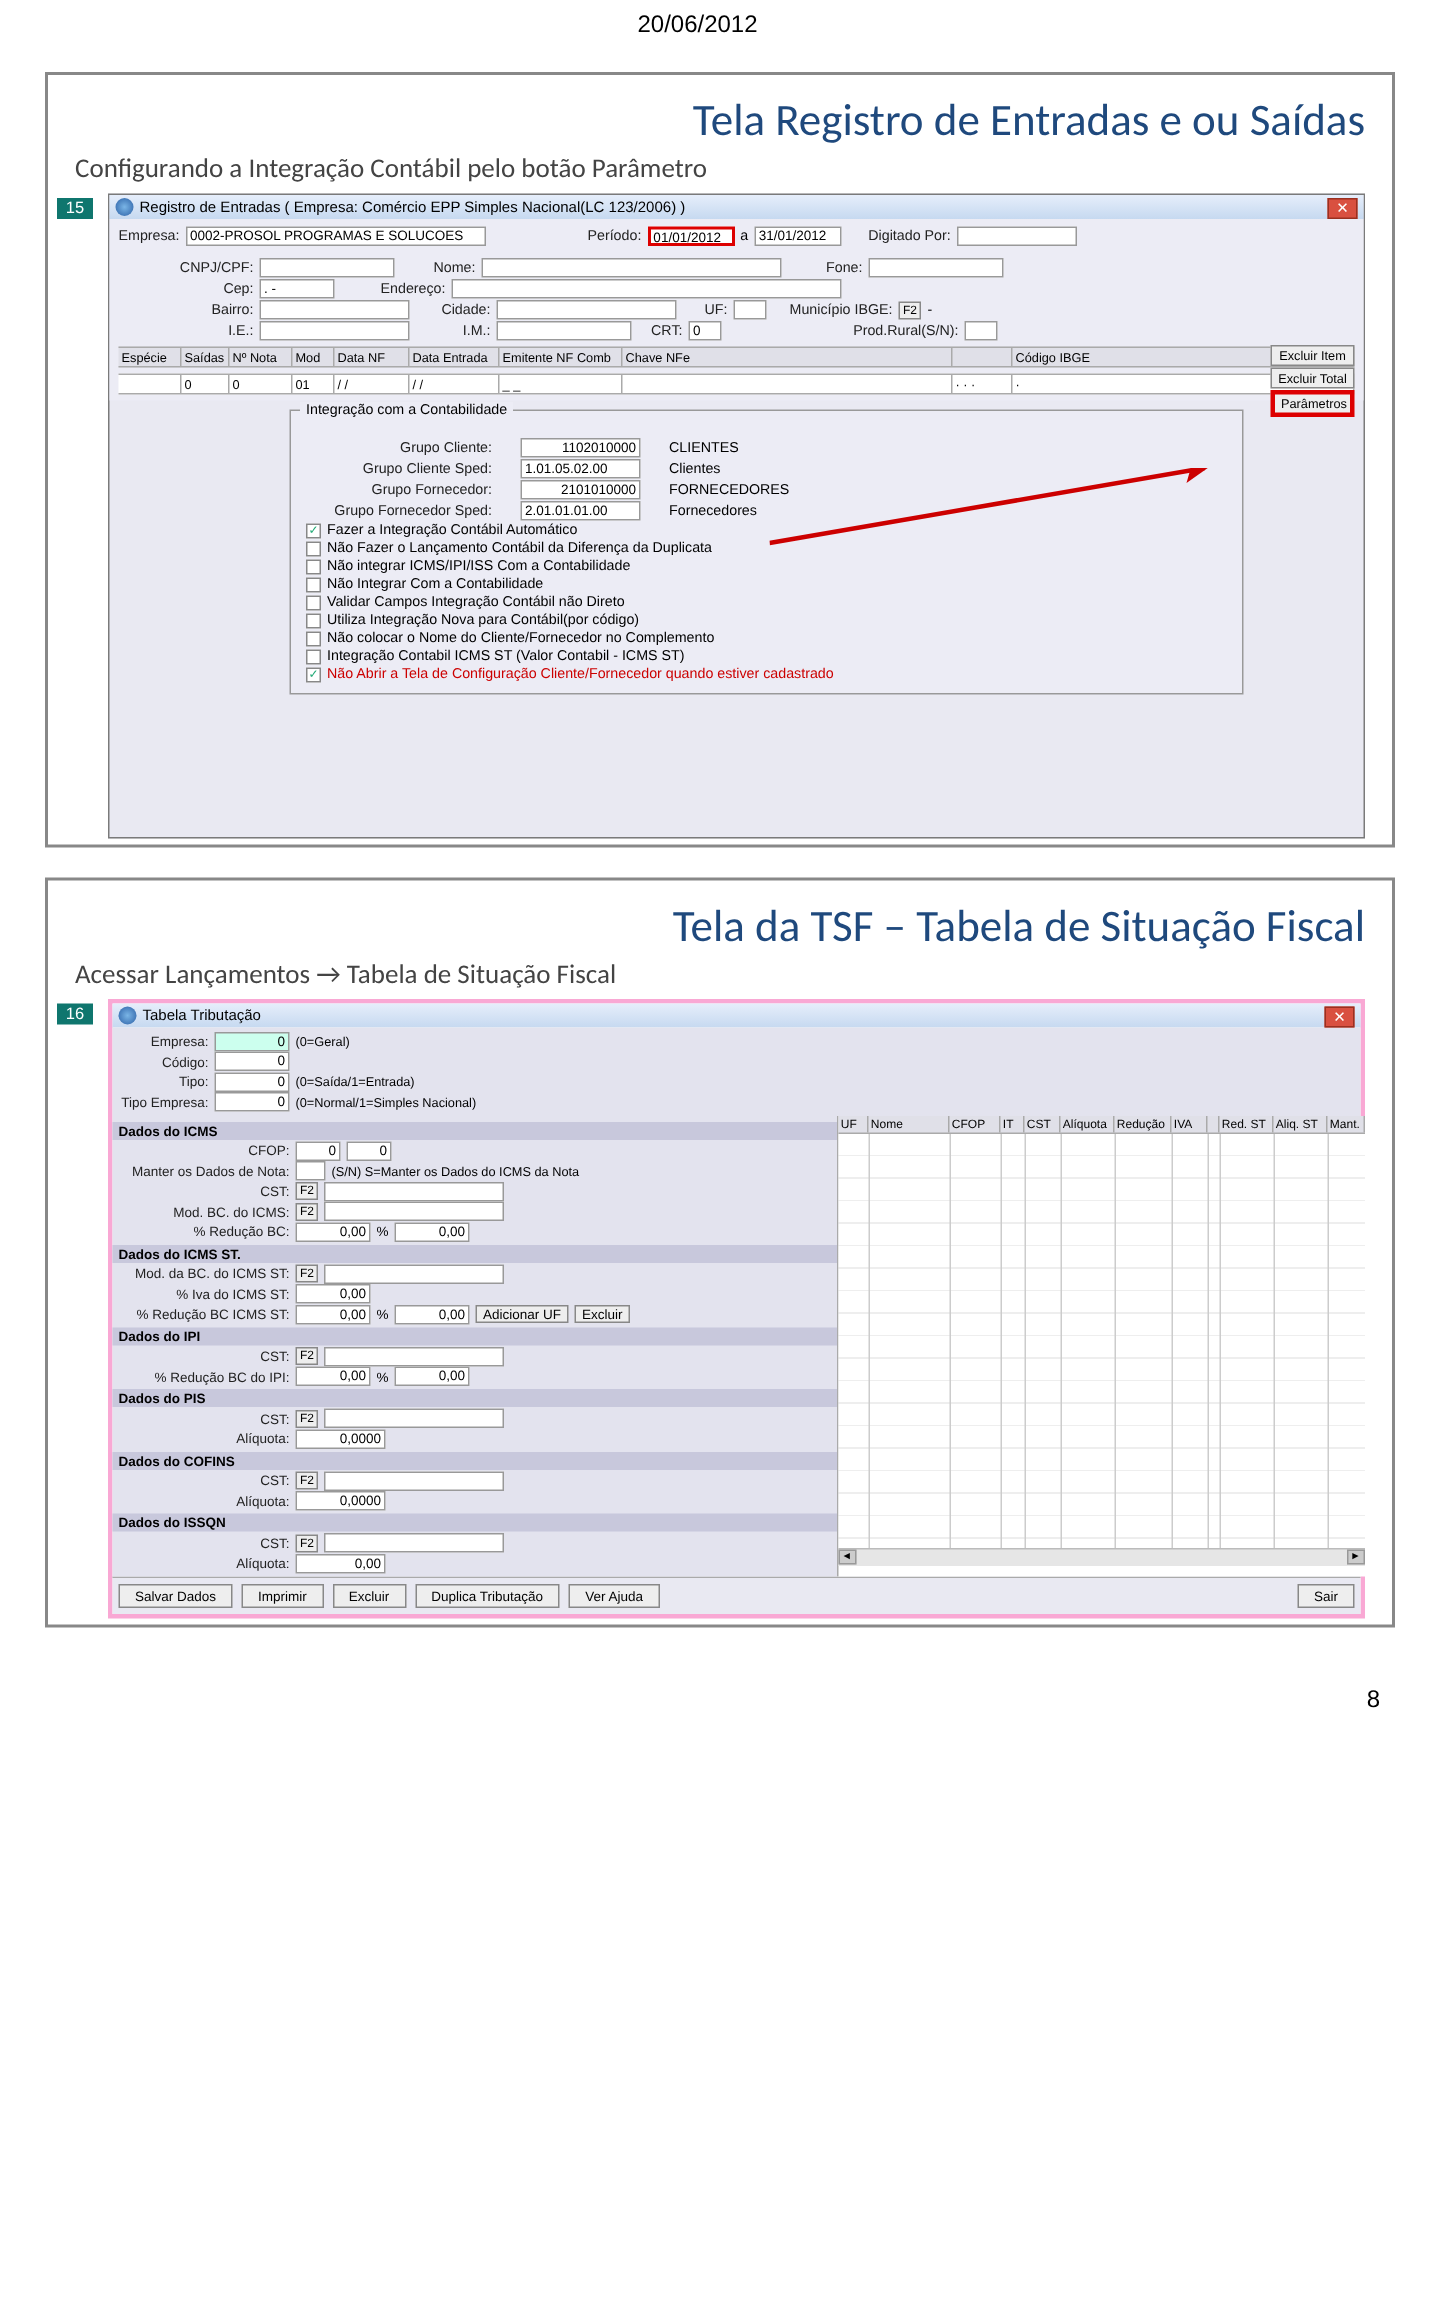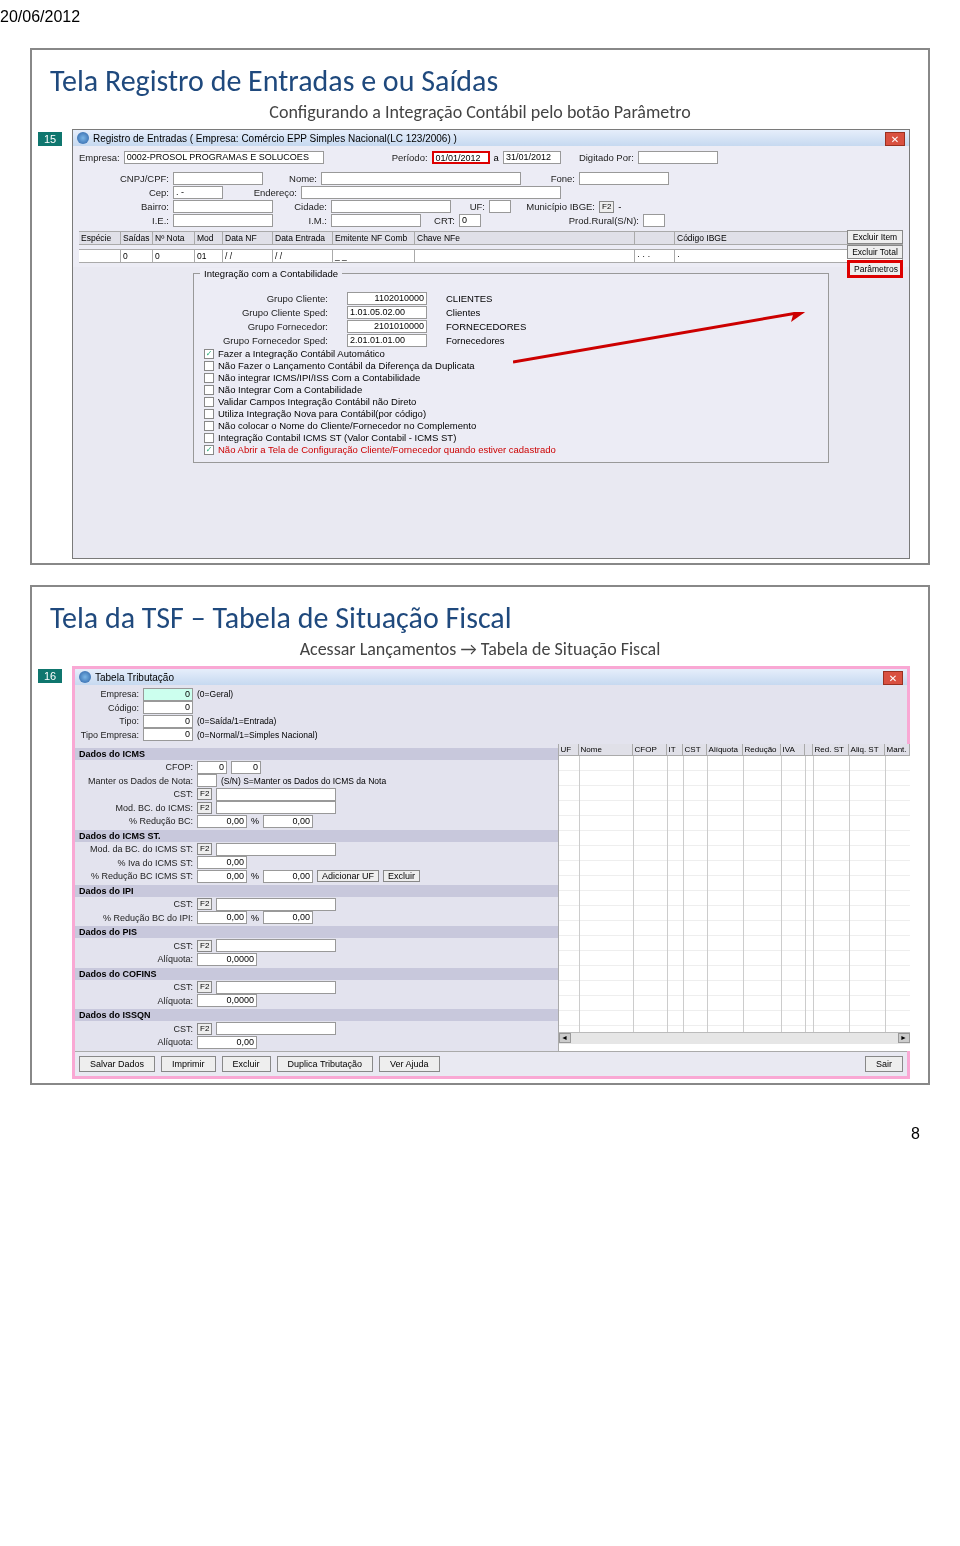--- a/index.html
+++ b/index.html
@@ -1,20 +1,20 @@
 <!DOCTYPE html>
 <html><head>
 <meta charset="utf-8">
 <style>
   * { box-sizing: border-box; margin: 0; padding: 0; }
   body { font-family: Arial, sans-serif; background: #fff; width: 960px; }
-  .page-date { text-align: left; font-size: 16px; padding: 8px 30px 2px 0; }
+  .page-date { text-align: center; font-size: 16px; padding: 8px 30px 2px 0; }
   .slide-frame { border: 2px solid #888; margin: 20px 30px; background: #fff; position: relative; padding-bottom: 4px;}
-  .slide-title { font-family: Calibri, Arial; font-size: 30px; color: #1f497d; padding: 12px 18px 2px; }
-  .slide-sub { font-family: Calibri, Arial; font-size: 18px; color: #444; padding: 0 18px 6px; text-align: center; }
+  .slide-title { font-family: Calibri, Arial; font-size: 30px; color: #1f497d; padding: 12px 18px 2px; text-align: right; }
+  .slide-sub { font-family: Calibri, Arial; font-size: 18px; color: #444; padding: 0 18px 6px; }
   .slide-num { position: absolute; left: 6px; top: 82px; width: 24px; background: #0f766e; color: #fff; font-size: 11px; text-align: center; padding: 1px 0; }
   .win { border: 1px solid #7a7a7a; margin: 0 18px 0 40px; font-size: 10px; background: #e9e9f2; position: relative;}
   .titlebar { background: linear-gradient(#e6eefb,#c6d9f0); padding: 2px 4px; font-size: 10px; display:flex; align-items:center; gap:4px;}
   .globe-icon { width:12px; height:12px; background:radial-gradient(#7ab5e6,#2a5fa5); border-radius:50%; display:inline-block;}
   .close-x { position:absolute; right:4px; top:2px; width:20px; height:14px; background:#d95040; color:#fff; text-align:center; font-size:10px; line-height:14px; border:1px solid #9a3020;}
   .form-body { background:#ececf5; padding:4px 6px;}
   .row { display:flex; align-items:center; gap:4px; margin:1px 0; font-size:9.5px;}
   .lbl { display:inline-block; text-align:right; color:#222;}
   .inp { display:inline-block; background:#fff; border:1px solid #999; height:13px; font-size:9px; padding:0 2px; line-height:11px;}
   .inp.red { border:2px solid #d00; }

